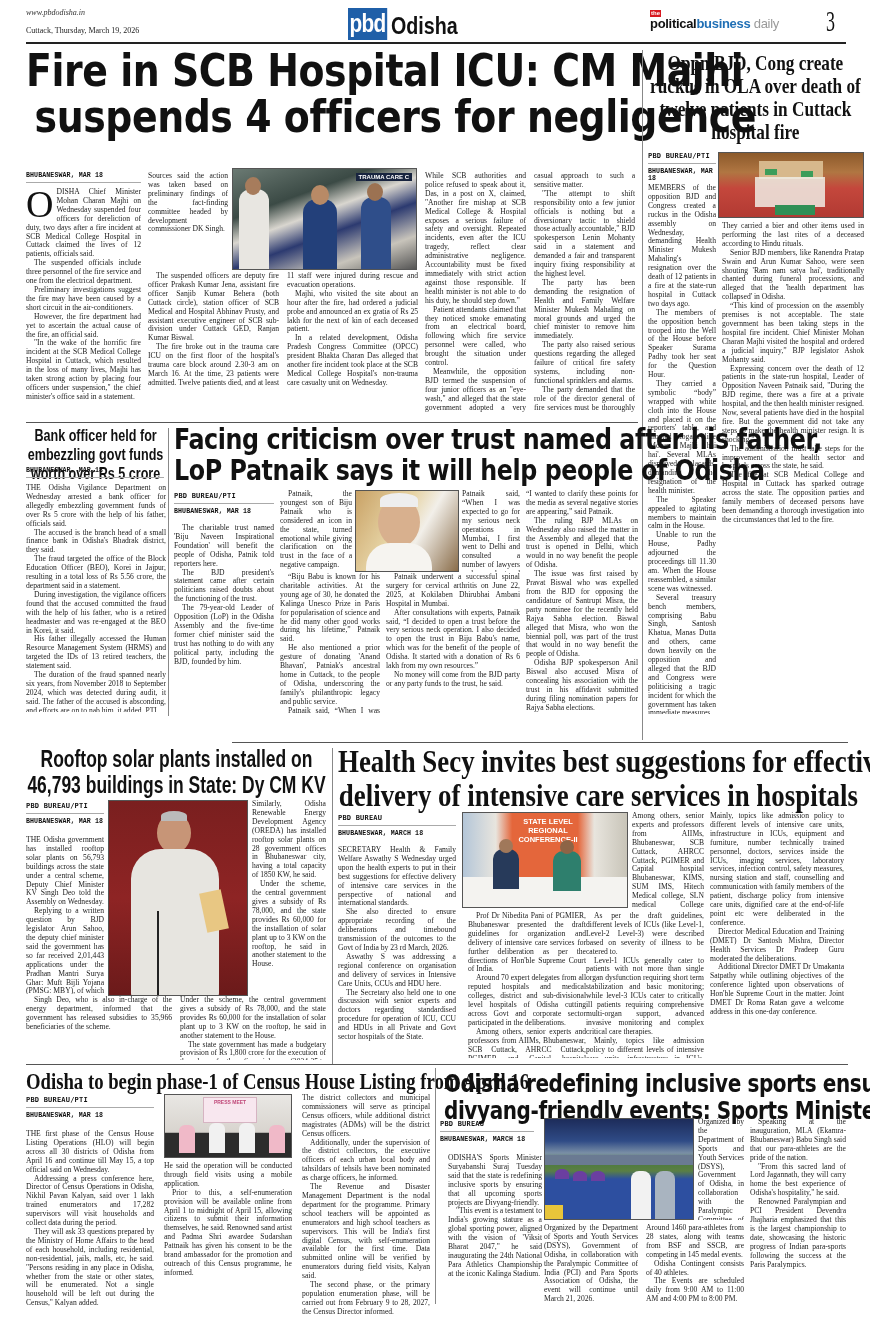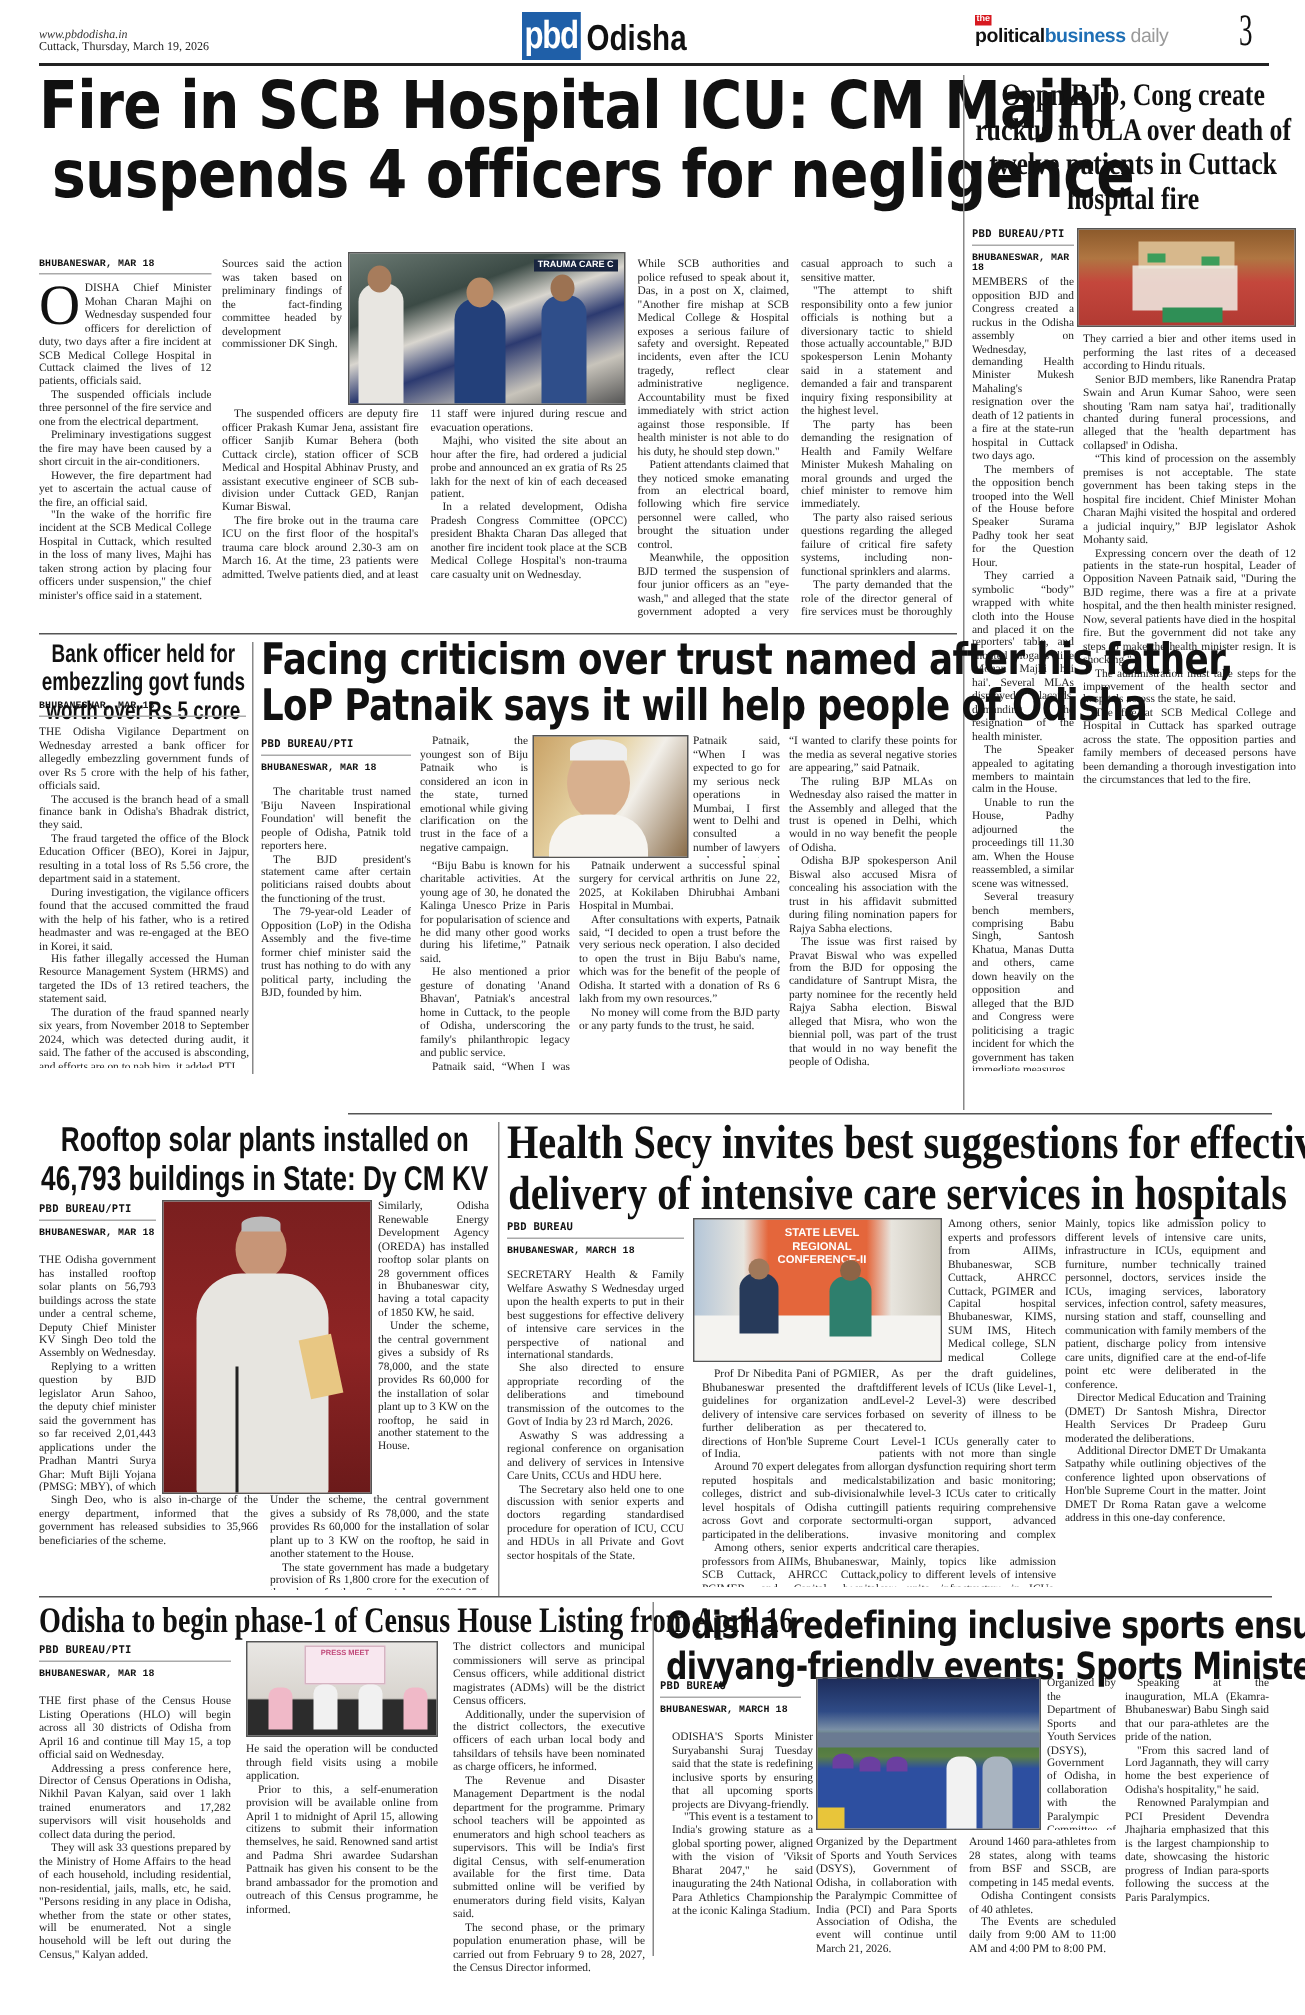--- a/index.html
+++ b/index.html
@@ -16,21 +16,21 @@
 .hl-serif{font-family:"Liberation Serif",serif;color:#111}
 .photo{overflow:hidden;border:1px solid #555}
 .vrule{background:#888;width:1px}
 .hrule{background:#555;height:1px}
 .dropcap{float:left;font-size:38px;line-height:30px;font-family:"Liberation Serif",serif;margin:1px 3px 0 0;color:#111}
 </style>
 </head>
 <body>
 
 <header>
-  <div class="abs" style="left:26px;top:18px;font-style:italic;font-size:8px;color:#333">www.pbdodisha.in</div>
+  <div class="abs" style="left:26px;top:8px;font-style:italic;font-size:8px;color:#333">www.pbdodisha.in</div>
   <div class="abs" style="left:26px;top:26px;font-size:8px;color:#222">Cuttack, Thursday, March 19, 2026</div>
 
   <div class="abs" style="left:348px;top:8px;display:flex;align-items:flex-end;height:32px">
     <span style="background:#1f5fa8;color:#fff;font-family:'Liberation Sans',sans-serif;font-weight:bold;font-size:26px;line-height:30px;padding:0 2px;letter-spacing:-1px;display:inline-block;height:32px;transform:scaleX(.8);transform-origin:left">pbd</span>
     <span style="font-family:'Liberation Sans',sans-serif;font-weight:bold;font-size:24px;line-height:28px;color:#111;margin-left:-6px;display:inline-block;transform:scaleX(.82);transform-origin:left">Odisha</span>
   </div>
 
   <div class="abs" style="left:650px;top:10px;width:180px;height:30px">
     <span style="position:absolute;left:0;top:0;background:#d71920;color:#fff;font-family:'Liberation Sans',sans-serif;font-weight:bold;font-size:6px;line-height:7px;padding:0 1px">the</span>
     <div style="position:absolute;left:0;top:6px;font-family:'Liberation Sans',sans-serif;font-weight:bold;font-size:13px;white-space:nowrap;letter-spacing:-.3px">
@@ -172,22 +172,22 @@
     <p class="noindent">Patnaik said, “When I was expected to go for my serious neck operations in Mumbai, I first went to Delhi and consulted a number of lawyers and chartered accountants on the formation of the trust.”</p>
   </div>
   <div class="abs body-text" style="left:386px;top:573px;width:134px;height:141px;overflow:hidden">
     <p>Patnaik underwent a successful spinal surgery for cervical arthritis on June 22, 2025, at Kokilaben Dhirubhai Ambani Hospital in Mumbai.</p>
     <p>After consultations with experts, Patnaik said, “I decided to open a trust before the very serious neck operation. I also decided to open the trust in Biju Babu's name, which was for the benefit of the people of Odisha. It started with a donation of Rs 6 lakh from my own resources.”</p>
     <p>No money will come from the BJD party or any party funds to the trust, he said.</p>
   </div>
   <div class="abs body-text" style="left:526px;top:490px;width:112px;height:224px;overflow:hidden">
     <p class="noindent">“I wanted to clarify these points for the media as several negative stories are appearing,” said Patnaik.</p>
     <p>The ruling BJP MLAs on Wednesday also raised the matter in the Assembly and alleged that the trust is opened in Delhi, which would in no way benefit the people of Odisha.</p>
+    <p>The issue was first raised by Pravat Biswal who was expelled from the BJD for opposing the candidature of Santrupt Misra, the party nominee for the recently held Rajya Sabha election. Biswal alleged that Misra, who won the biennial poll, was part of the trust that would in no way benefit the people of Odisha.</p>
     <p>Odisha BJP spokesperson Anil Biswal also accused Misra of concealing his association with the trust in his affidavit submitted during filing nomination papers for Rajya Sabha elections.</p>
-    <p>The issue was first raised by Pravat Biswal who was expelled from the BJD for opposing the candidature of Santrupt Misra, the party nominee for the recently held Rajya Sabha election. Biswal alleged that Misra, who won the biennial poll, was part of the trust that would in no way benefit the people of Odisha.</p>
   </div>
 </article>
 
 <div class="abs hrule" style="left:232px;top:742px;width:616px"></div>
 
 <article>
   <h2 class="abs hl-cond" style="left:26px;top:746px;width:300px;font-size:23px;line-height:26px;text-align:center;transform:scaleX(.76);width:396px">Rooftop solar plants installed on 46,793 buildings in State: Dy CM KV Singh Deo</h2>
   <div class="abs byline" style="left:26px;top:802px;width:78px">PBD BUREAU/PTI</div>
   <div class="abs dateline" style="left:26px;top:818px;width:78px">BHUBANESWAR, MAR 18</div>
 

